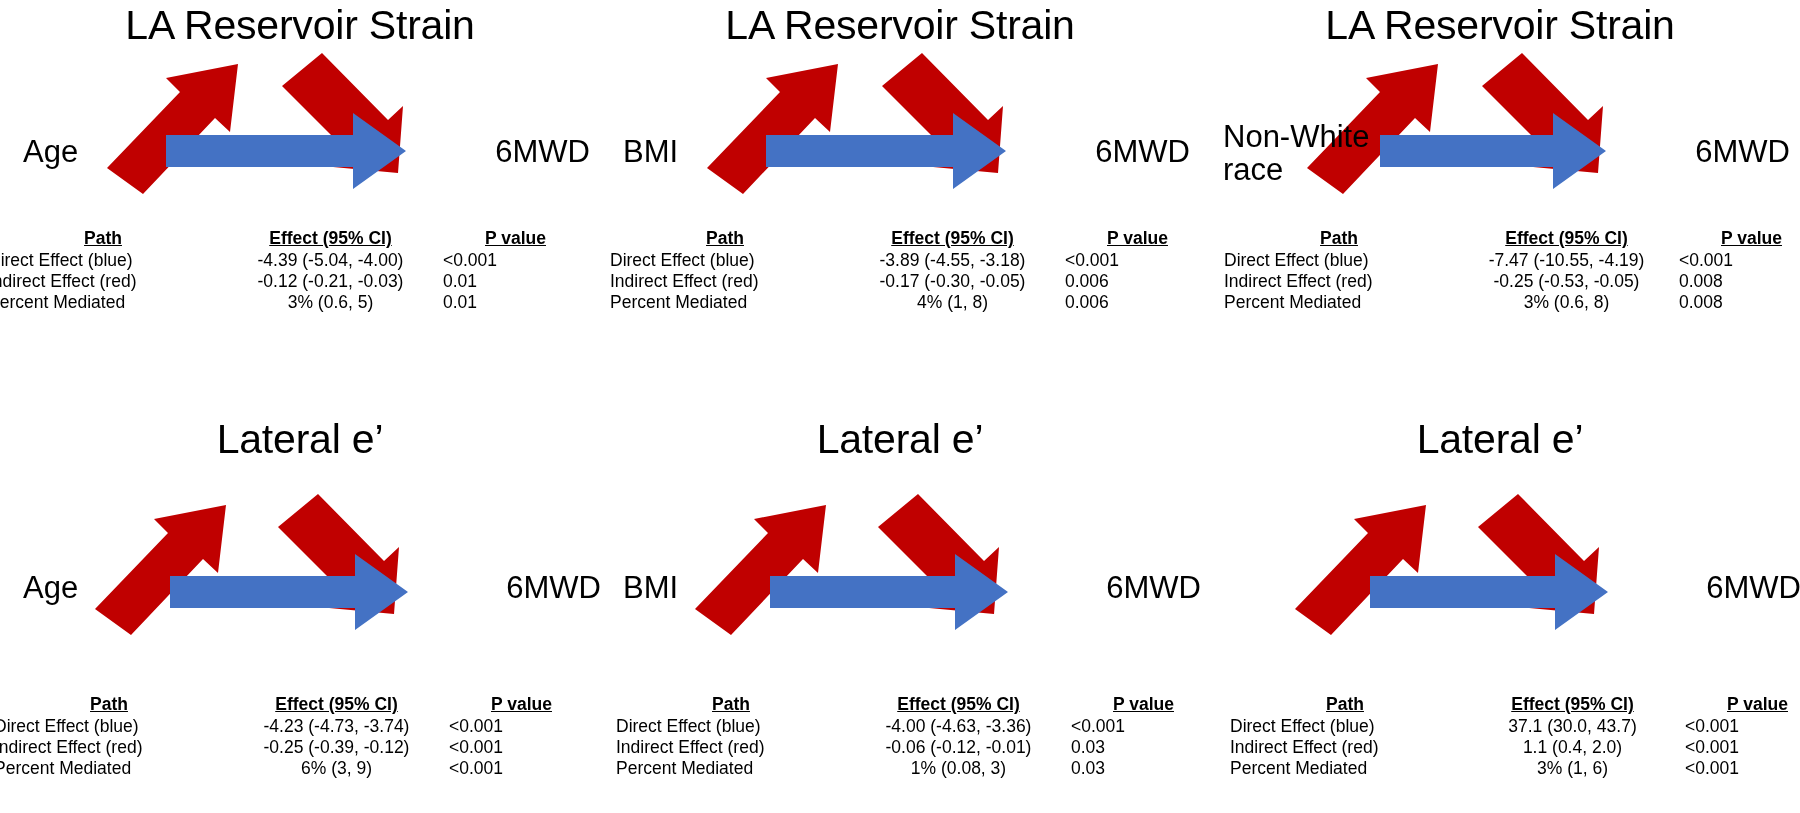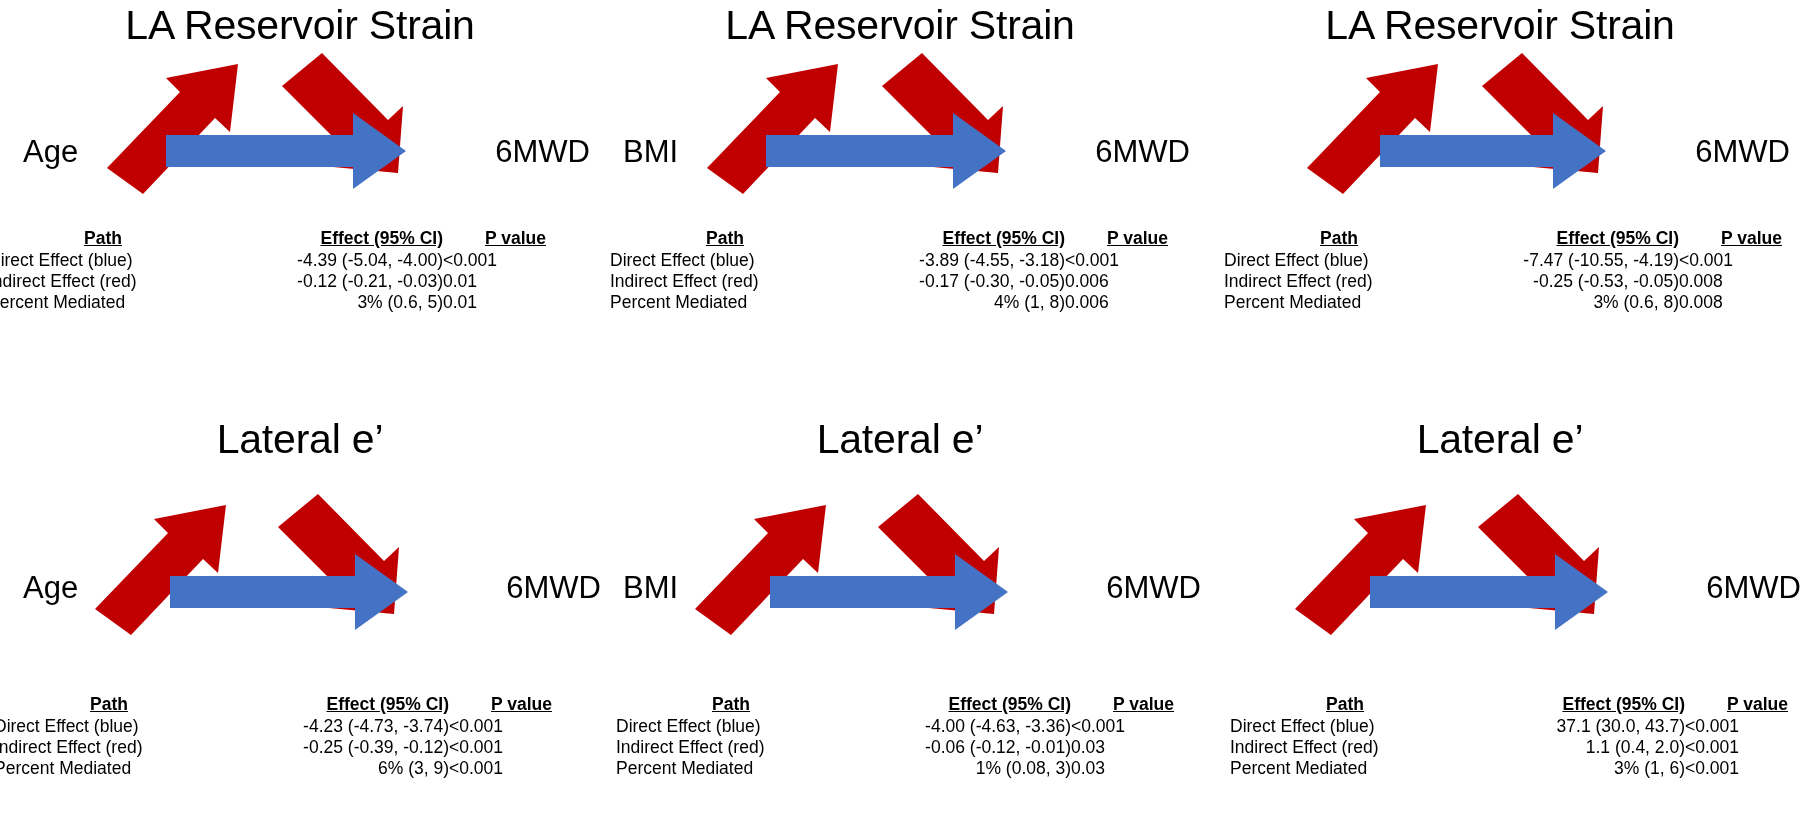--- a/index.html
+++ b/index.html
@@ -109,21 +109,21 @@
     font-weight: normal;
     vertical-align: top;
     white-space: nowrap;
   }
   .stats-table th {
     font-weight: bold;
     text-decoration: underline;
     padding-bottom: 1px;
   }
   .col-path   { width: 230px; text-align: left;   padding-left: 6px; }
-  .col-effect { width: 225px; text-align: right; }
+  .col-effect { width: 225px; text-align: center; }
   .col-p      { width: 145px; }
   .stats-table th.col-path   { text-align: center; padding-left: 0; }
 
   
   .panel-0 .stats-table { left: -12px; }
   .panel-1 .stats-table { left: 10px; }
   .panel-2 .stats-table { left: 24px; }
   .panel-3 .stats-table { left: -6px; }
   .panel-4 .stats-table { left: 16px; }
   .panel-5 .stats-table { left: 30px; }
@@ -235,20 +235,24 @@
           <g>
             <polygon fill="#C00000" points="107,168 180,92 166,78 238,64 230,132 215,118 143,194"></polygon>
           </g>
           <g>
             <polygon fill="#C00000" points="322,53 388,120 403,106 398,173 333,167 348,152 282,86"></polygon>
           </g>
           <g>
             <polygon fill="#4472C4" points="180,135 353,135 353,113 406,151 353,189 353,167 180,167"></polygon>
           </g>
         </svg>
+        <div class="node-label node-predictor two-line">
+          <span>Non-White</span><br>
+          <span>race</span>
+        </div>
         <div class="node-label node-outcome">6MWD</div>
       </div>
       <table class="stats-table">
         <thead>
           <tr>
             <th class="col-path">Path</th>
             <th class="col-effect">Effect (95% CI)</th>
             <th class="col-p">P value</th>
           </tr>
         </thead>

